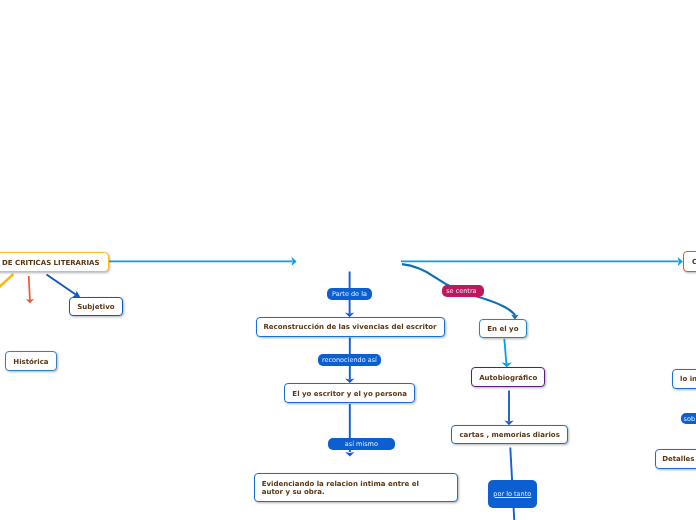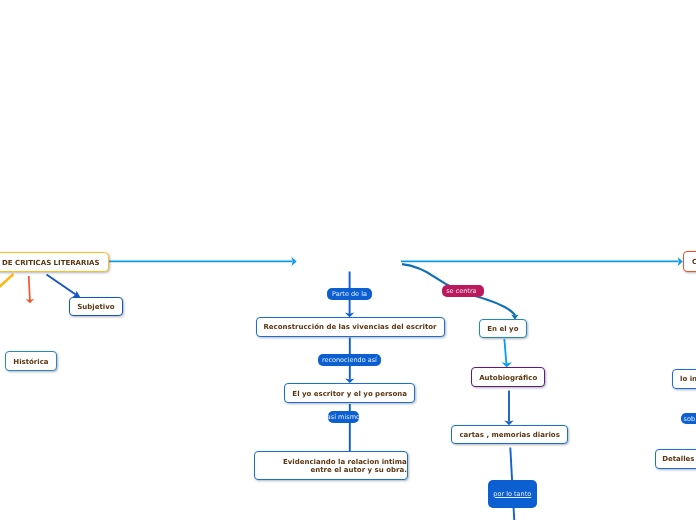--- a/index.html
+++ b/index.html
@@ -23,38 +23,38 @@
   
   .n-criticas{left:-120px;top:252px;width:229px;height:20.3px;
       background:#ffffff;border:1.8px solid #fbbf24;border-radius:4.5px;
       justify-content:flex-end;padding-right:8.5px;}
   .n-historica{left:5px;top:303.3px;width:51.9px;height:19.8px;border:1.6px solid #2b86be;margin-top:48px;}
   .n-subjetivo{left:69.1px;top:296.8px;width:53.6px;height:18.9px;border:1.7px solid #1455c4;}
   .n-metodo{left:297px;top:251px;width:104px;height:20px;
       background:#fad21a;border:1.8px solid #6b4a0b;border-radius:4.5px;letter-spacing:0.12px;}
   .n-reconstruccion{left:255.5px;top:317.3px;width:189px;height:19.4px;border:1.6px solid #1a6fd4;}
   .n-yoescritor{left:284.4px;top:383px;width:130.6px;height:20.1px;border:1.6px solid #1a6fd4;}
-  .n-evidenciando{left:253.8px;top:451px;width:154px;height:29.3px;border:1.7px solid #1a6fd4;
-      justify-content:flex-start;padding-left:6.9px;text-align:right;}
+  .n-evidenciando{left:253.8px;top:473px;width:204px;height:29.3px;border:1.7px solid #1a6fd4;
+      justify-content:flex-start;padding-left:6.9px;text-align:left;}
   .n-evidenciando span{white-space:normal;width:164px;display:block;line-height:7.7px;top:1px;}
   .n-enelyo{left:479px;top:319.1px;width:47.8px;height:19px;border:1.6px solid #2185be;}
   .n-autobiografico{left:470.9px;top:367px;width:74.6px;height:20px;border:1.8px solid #5e1b78;}
   .n-cartas{left:451.1px;top:424.6px;width:117.1px;height:19.1px;border:1.6px solid #1a6fd4;}
   .n-cright{left:683px;top:251px;width:60px;height:21px;border:1.8px solid #e8542a;
       justify-content:flex-start;padding-left:8px;}
   .n-lointimo{left:672.4px;top:369.2px;width:60px;height:19.4px;border:1.7px solid #1a6fd4;
       justify-content:flex-start;padding-left:6.6px;}
   .n-detalles{left:654.6px;top:449px;width:70px;height:19.6px;border:1.7px solid #1a6fd4;
       justify-content:flex-start;padding-left:6.6px;}
 
   
   .l-partedela{left:327px;top:287.8px;width:45px;height:12px;}
   .l-secentra{left:442px;top:284.5px;width:41.5px;height:12px;background:#be185d;justify-content:flex-start;padding-left:4.2px;}
   .l-reconociendo{left:317.5px;top:354.3px;width:63.8px;height:12px;}
-  .l-asimismo{left:327.9px;top:411px;width:31px;height:12.1px;}
+  .l-asimismo{left:327.9px;top:438px;width:67px;height:12.1px;}
   .l-porlotanto{left:488px;top:479.5px;width:48.5px;height:28px;text-decoration:underline;}
   .l-sobre{left:681.1px;top:412.9px;width:24px;height:11.6px;justify-content:flex-start;padding-left:2.5px;}
 </style>
 </head>
 <body>
 
 <div id="canvas">
 
   <svg class="edges" viewBox="0 0 696 520">
 

